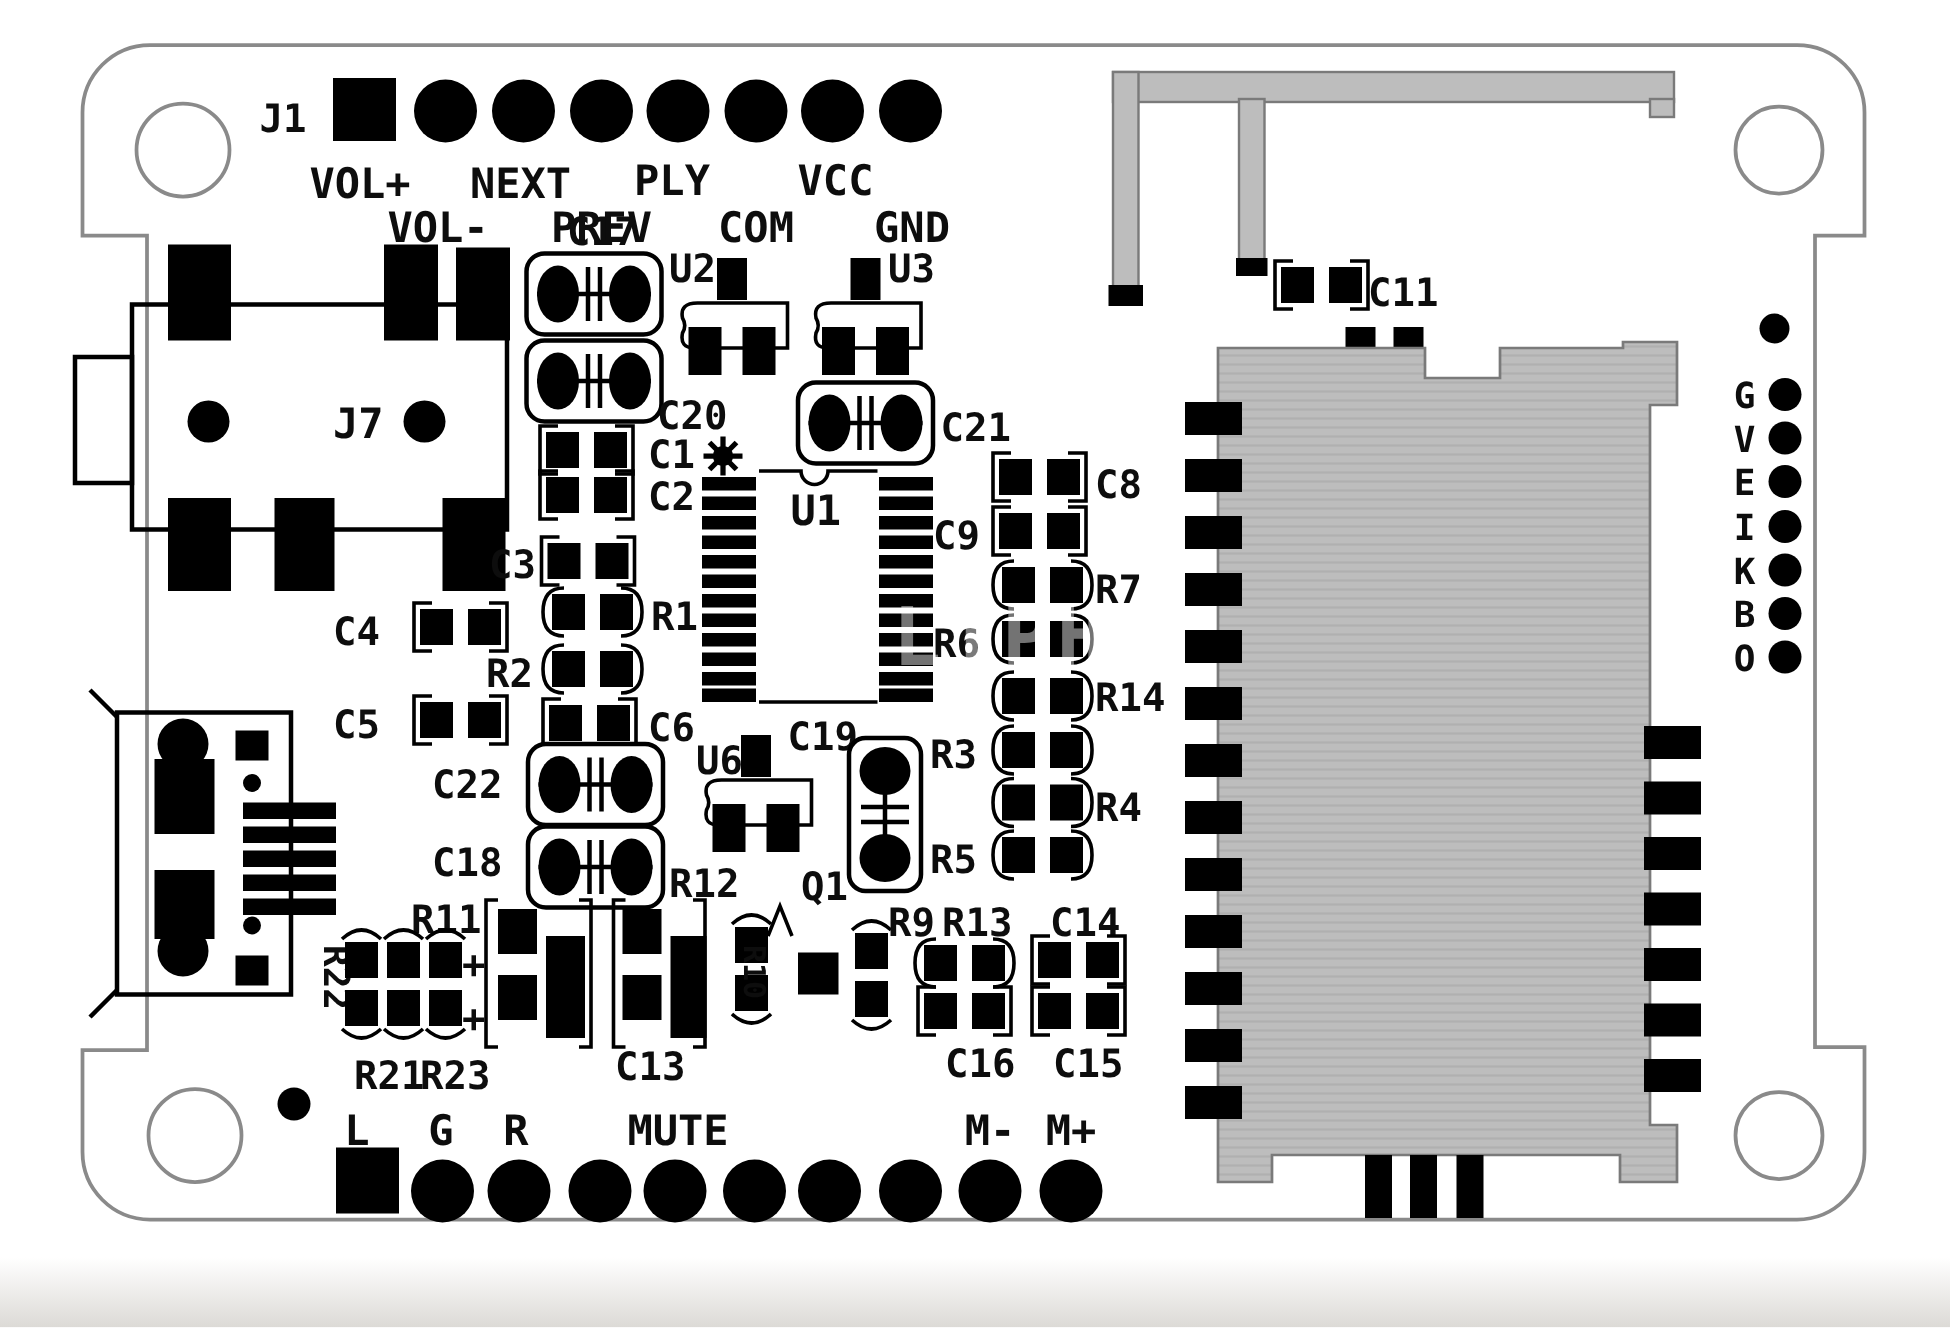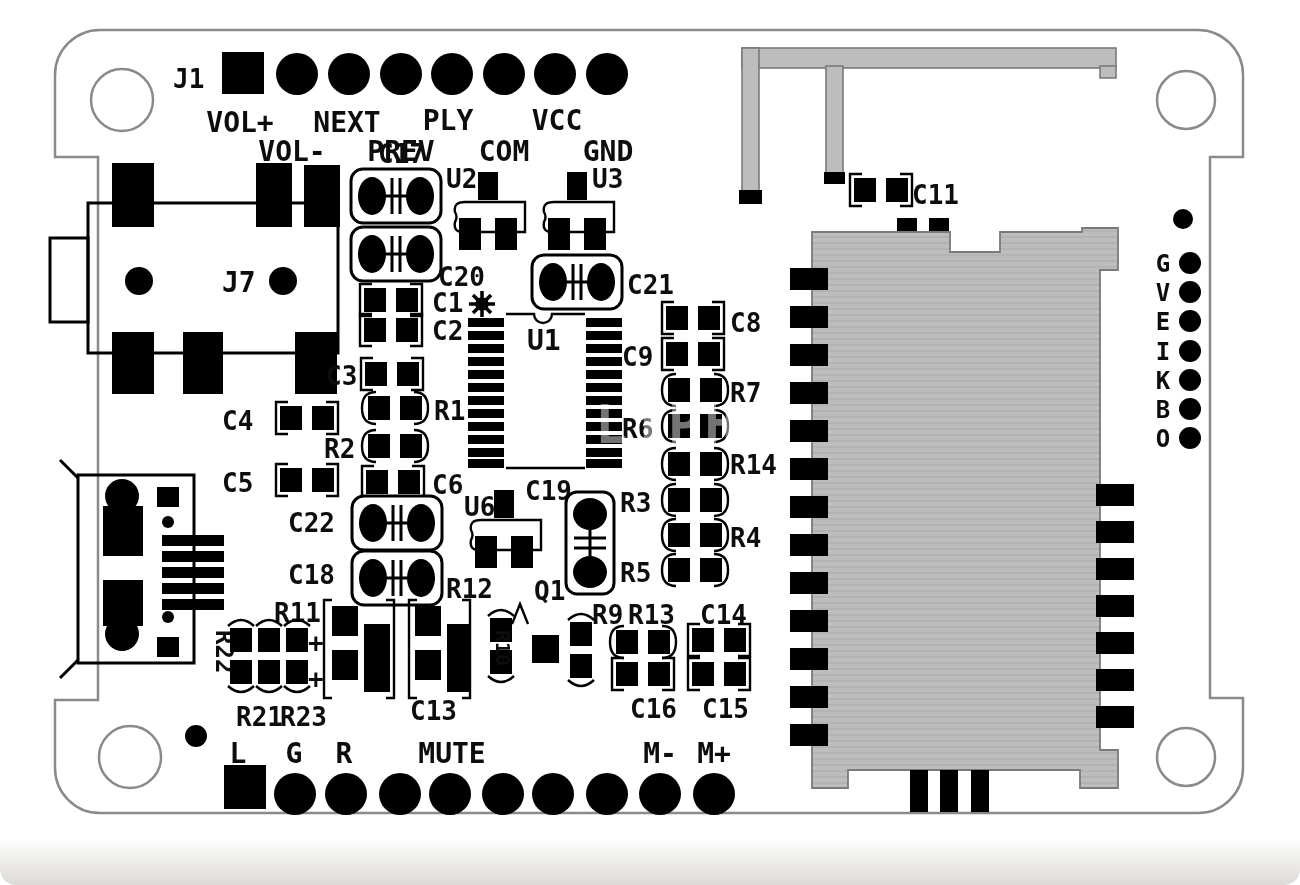--- a/index.html
+++ b/index.html
@@ -1,16 +1,16 @@
 <!DOCTYPE html>
 <html><head>
 <meta charset="utf-8">
 <style>
   html,body{margin:0;padding:0;background:#ffffff;}
-  .stage{position:relative;width:1300px;height:885px;background:#ffffff;overflow:hidden;border-radius:16px;}
+  .stage{position:relative;width:1300px;height:885px;background:#ffffff;overflow:hidden;}
   svg{position:absolute;left:0;top:0;}
   text{font-family:"DejaVu Sans Mono","Liberation Mono",monospace;font-weight:bold;fill:#0d0d0d;}
   .pad{fill:#000000;}
   .skt{fill:none;stroke:#000000;stroke-width:2.4;}
   .edge{fill:#ffffff;stroke:#8a8a8a;stroke-width:2.5;}
   .hole{fill:#ffffff;stroke:#8a8a8a;stroke-width:2.5;}
   .gray{fill:#bdbdbd;stroke:#7a7a7a;stroke-width:1.6;}
   .wm{fill:rgba(255,255,255,0.45);font-size:54px;letter-spacing:4px;}
 </style>
 </head>

